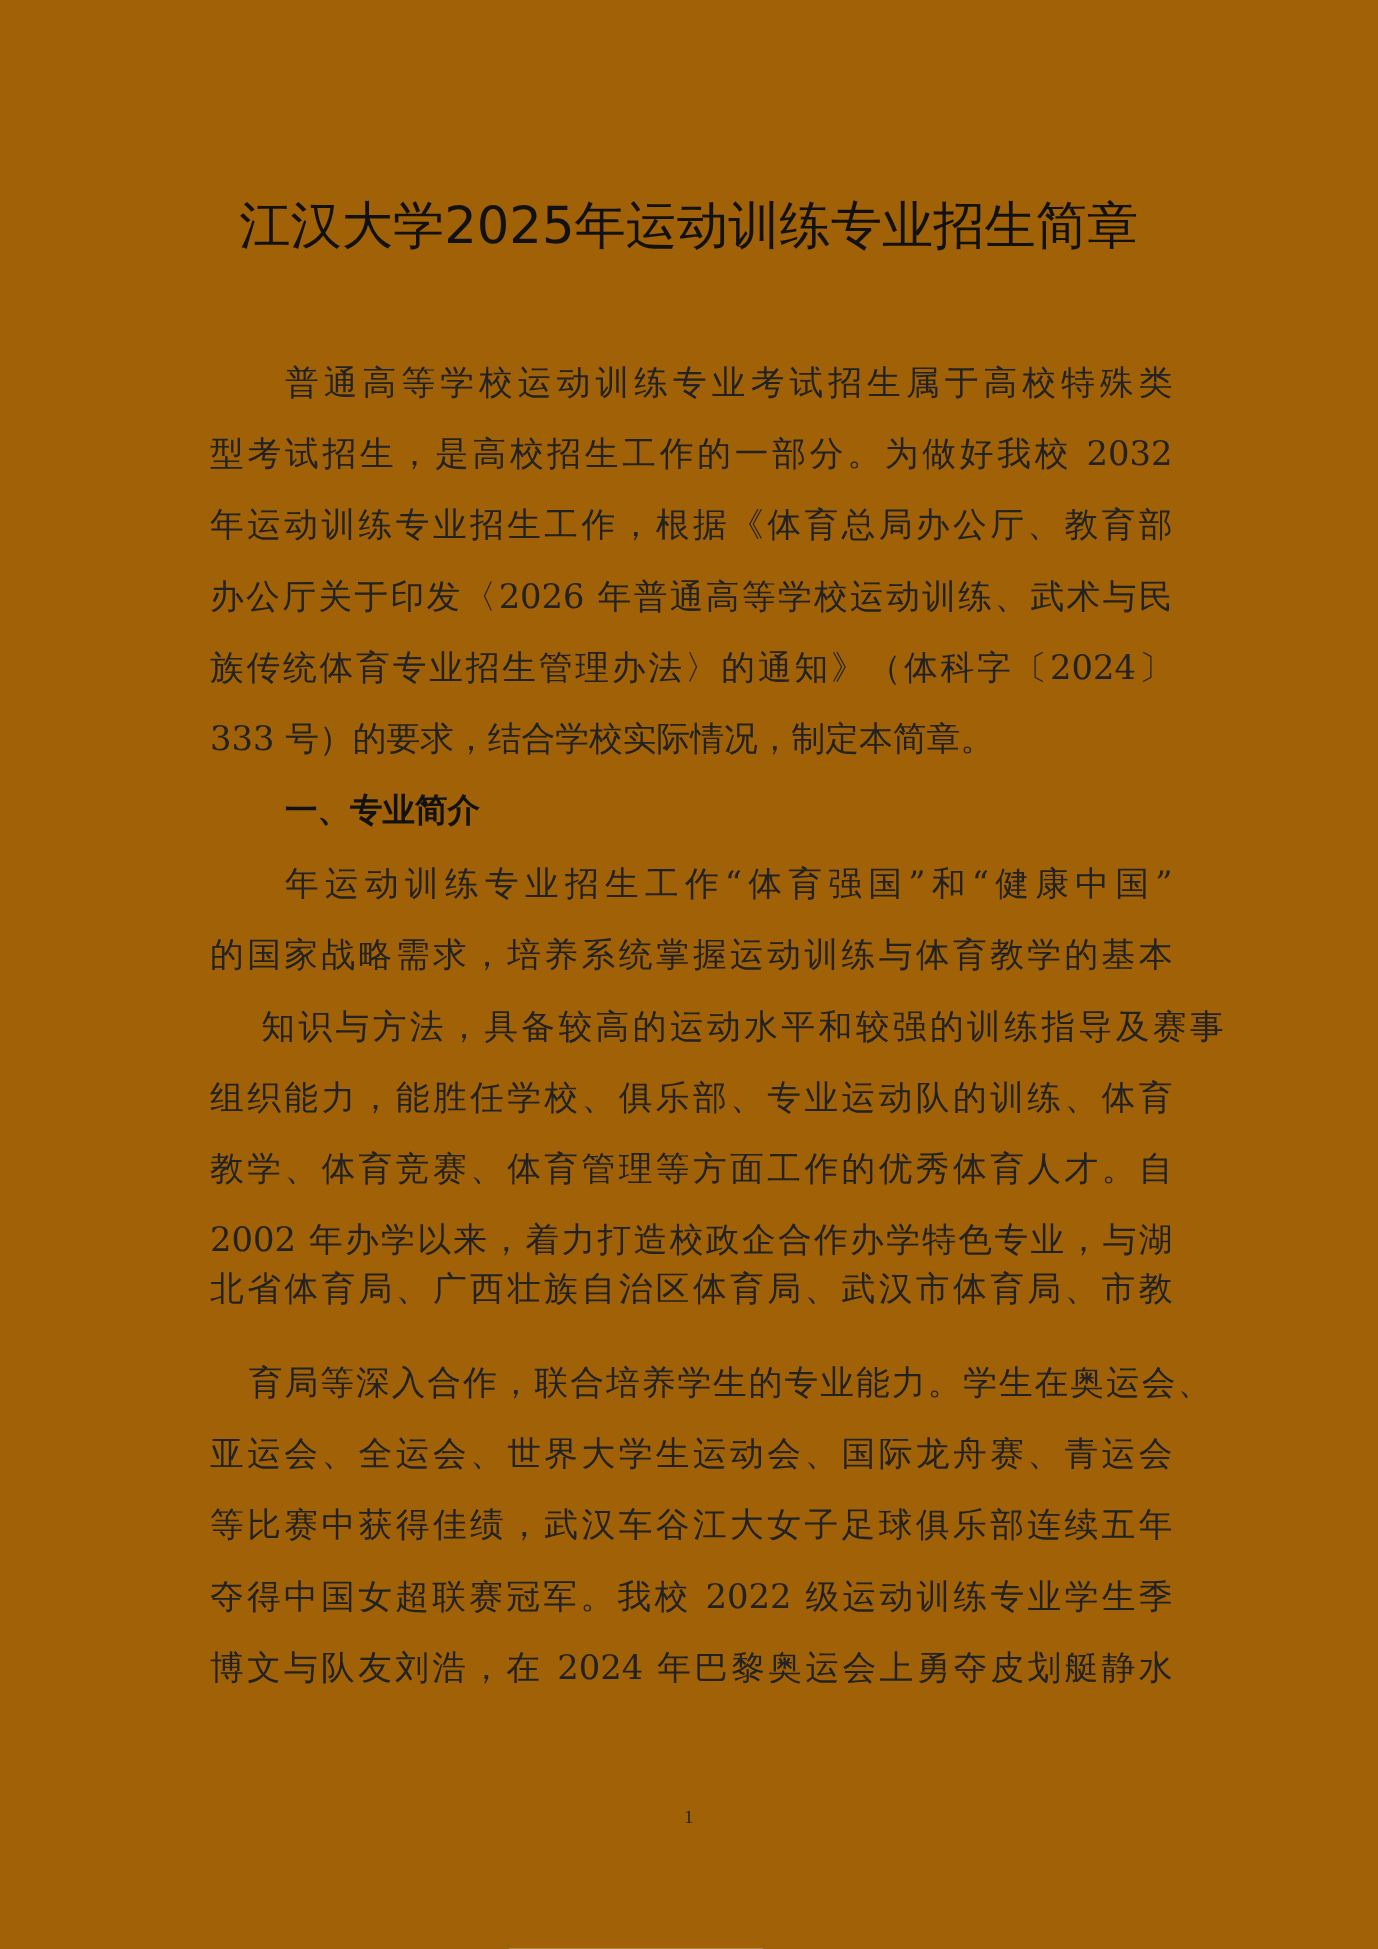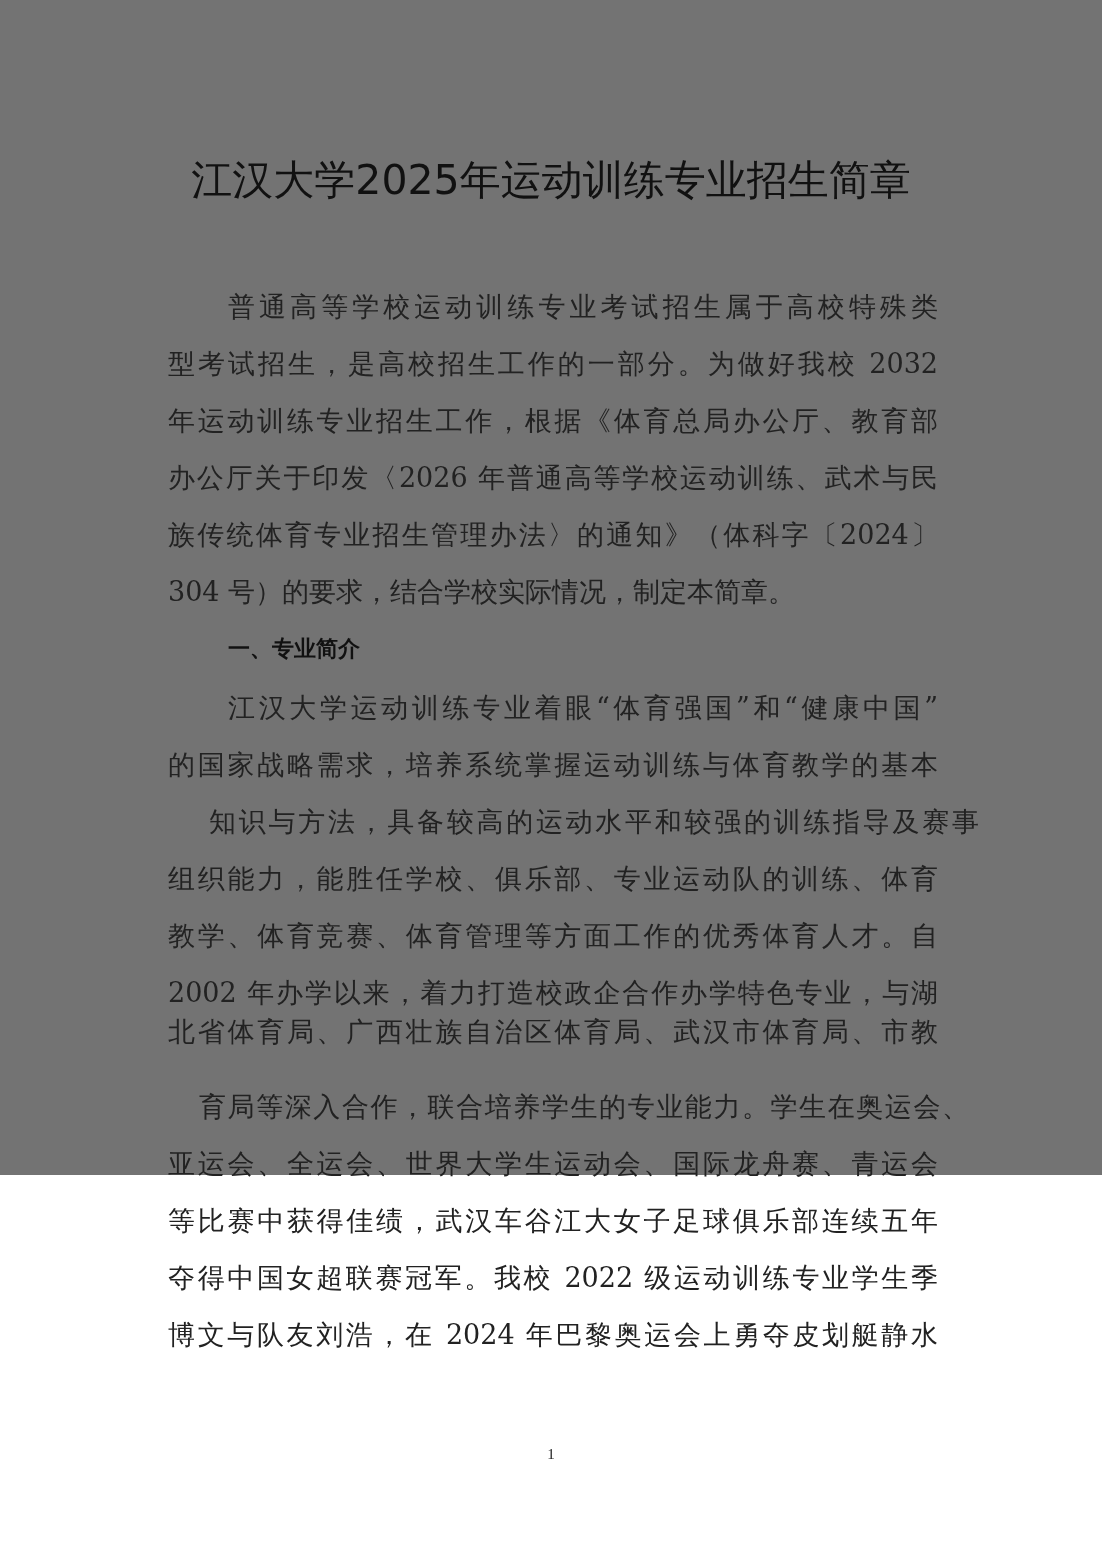--- a/index.html
+++ b/index.html
@@ -11,22 +11,22 @@
       width: 1102px;
       height: 1559px;
       position: relative;
       overflow: hidden;
       color: #1a1a1a;
     }
     .page {
       position: absolute;
       left: 0; top: 0;
       width: 1102px;
-      height: 1175px;
-      background: #737373;
+      height: 1559px;
+      background: #a16207;
     }
     .title {
       position: absolute;
       left: 0;
       width: 1102px;
       top: 150px;
       text-align: center;
       font-family: "DejaVu Sans", sans-serif;
       font-size: 41px;
       line-height: 60px;
@@ -53,21 +53,21 @@
       width: 770px;
       text-align: justify;
       text-align-last: justify;
     }
     .line.indent.justify { width: 710px; }
     .heading {
       position: absolute;
       left: 228px;
       font-family: "DejaVu Sans", sans-serif;
       font-weight: bold;
-      font-size: 22px;
+      font-size: 26px;
       color: #111111;
       height: 58px;
       line-height: 58px;
       white-space: nowrap;
     }
     .page-number {
       position: absolute;
       left: 0;
       width: 1102px;
       top: 1446px;
@@ -83,27 +83,27 @@
 <div class="page">
 
   <div class="title">江汉大学2025年运动训练专业招生简章</div>
 
   <div class="body-text" style="top:278px;">
     <div class="line indent justify" style="top:0px;">普通高等学校运动训练专业考试招生属于高校特殊类</div>
     <div class="line justify" style="top:57px;">型考试招生，是高校招生工作的一部分。为做好我校 2032</div>
     <div class="line justify" style="top:114px;">年运动训练专业招生工作，根据《体育总局办公厅、教育部</div>
     <div class="line justify" style="top:171px;">办公厅关于印发〈2026 年普通高等学校运动训练、武术与民</div>
     <div class="line justify" style="top:228px;">族传统体育专业招生管理办法〉的通知》（体科字〔2024〕</div>
-    <div class="line" style="top:285px;">304 号）的要求，结合学校实际情况，制定本简章。</div>
+    <div class="line" style="top:285px;">333 号）的要求，结合学校实际情况，制定本简章。</div>
   </div>
 
   <div class="heading" style="top:620px;">一、专业简介</div>
 
   <div class="body-text" style="top:679px;">
-    <div class="line indent justify" style="top:0px;">江汉大学运动训练专业着眼“体育强国”和“健康中国”</div>
+    <div class="line indent justify" style="top:0px;">年运动训练专业招生工作“体育强国”和“健康中国”</div>
     <div class="line justify" style="top:57px;">的国家战略需求，培养系统掌握运动训练与体育教学的基本</div>
     <div class="line justify" style="top:114px;margin-left:41px;">知识与方法，具备较高的运动水平和较强的训练指导及赛事</div>
     <div class="line justify" style="top:171px;">组织能力，能胜任学校、俱乐部、专业运动队的训练、体育</div>
     <div class="line justify" style="top:228px;">教学、体育竞赛、体育管理等方面工作的优秀体育人才。自</div>
     <div class="line justify" style="top:285px;">2002 年办学以来，着力打造校政企合作办学特色专业，与湖</div>
     <div class="line justify" style="top:324px;">北省体育局、广西壮族自治区体育局、武汉市体育局、市教</div>
     <div class="line justify" style="top:399px;margin-left:31px;">育局等深入合作，联合培养学生的专业能力。学生在奥运会、</div>
     <div class="line justify" style="top:456px;">亚运会、全运会、世界大学生运动会、国际龙舟赛、青运会</div>
     <div class="line justify" style="top:513px;">等比赛中获得佳绩，武汉车谷江大女子足球俱乐部连续五年</div>
     <div class="line justify" style="top:570px;">夺得中国女超联赛冠军。我校 2022 级运动训练专业学生季</div>

